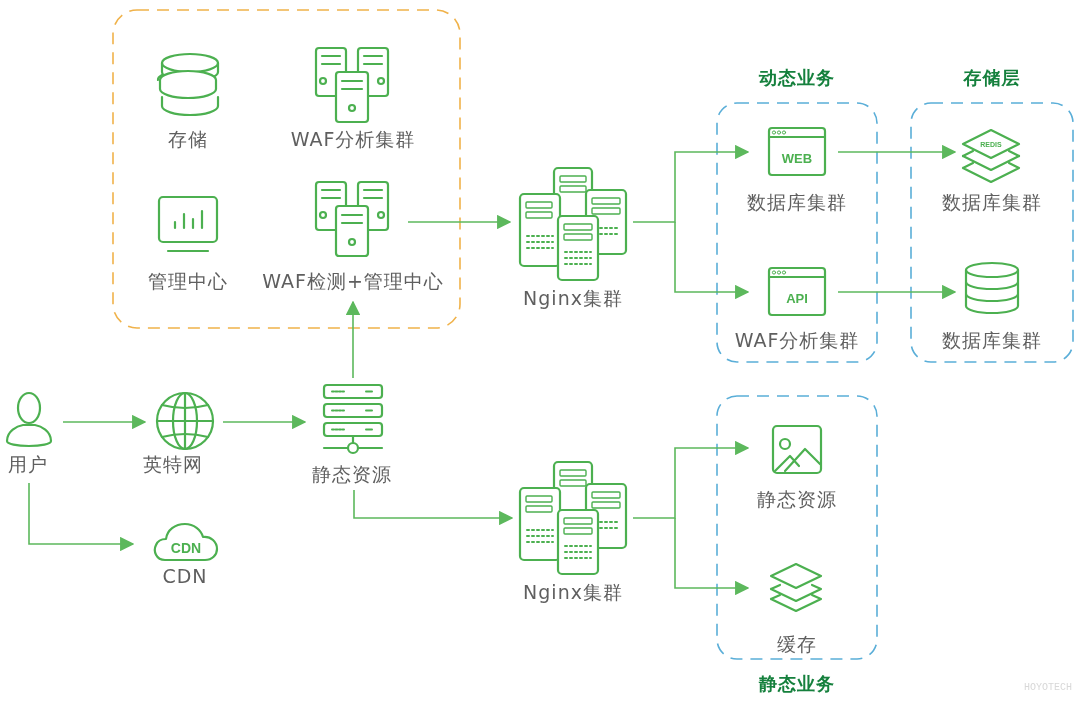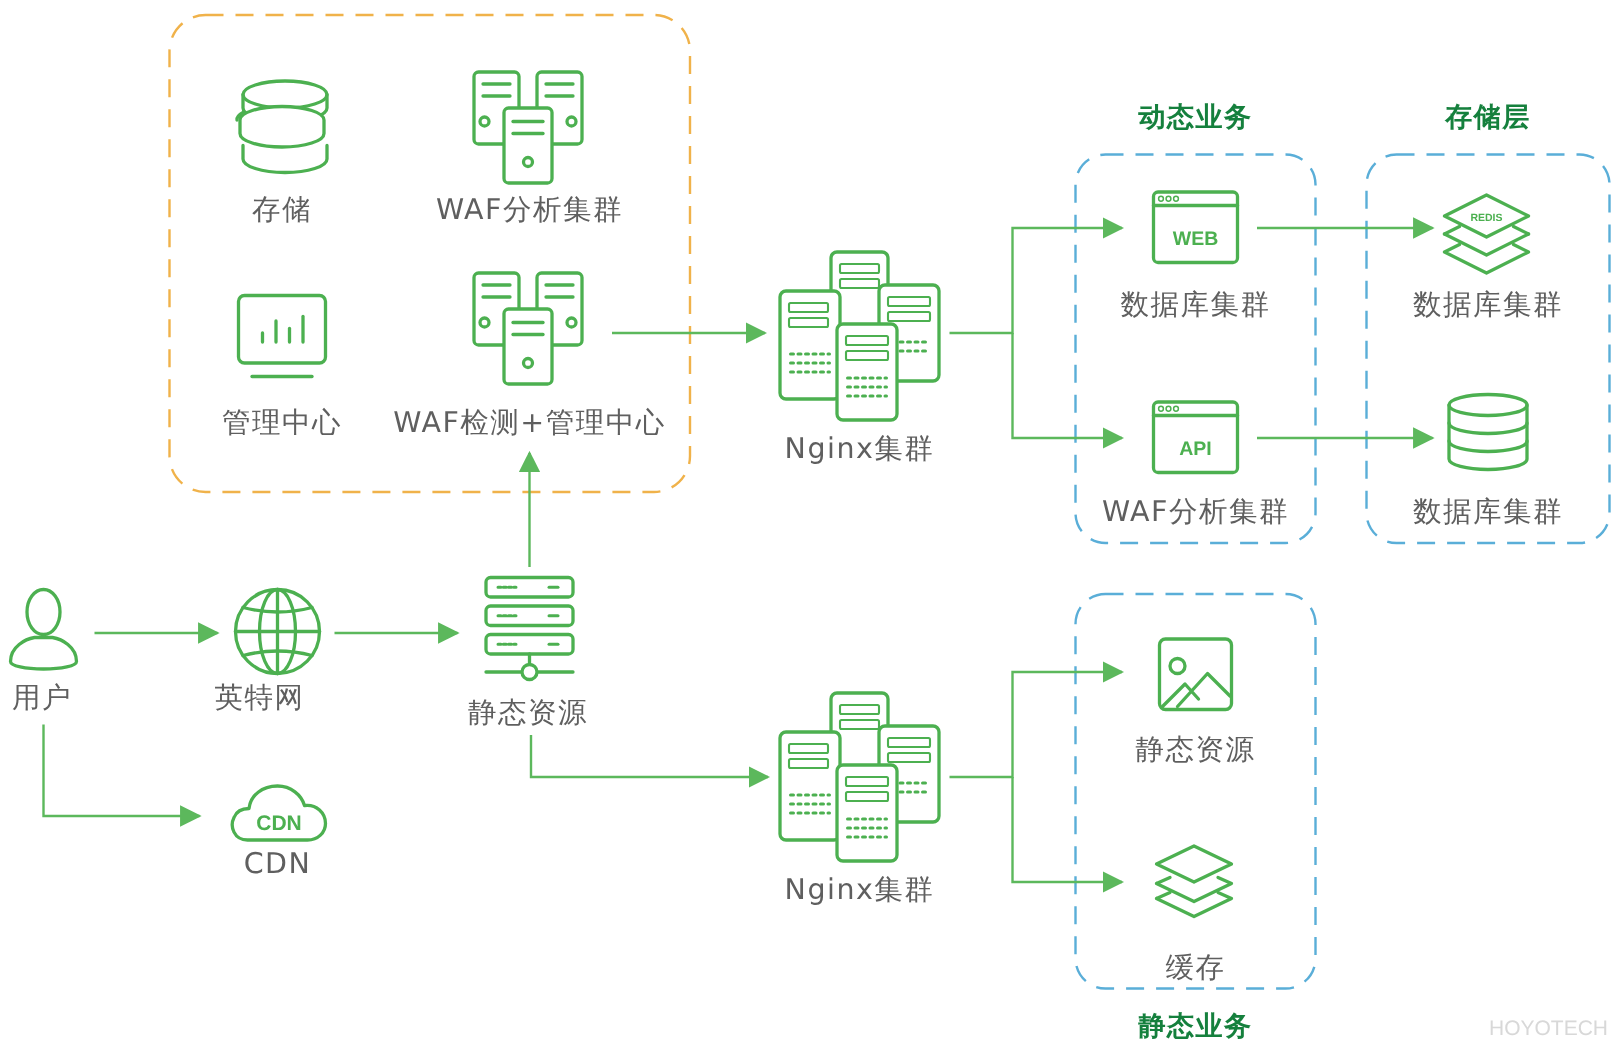--- a/index.html
+++ b/index.html
@@ -3,22 +3,22 @@
   <meta charset="utf-8">
   <style>
     html, body { margin: 0; padding: 0; background: #ffffff; }
     body { width: 1080px; height: 701px; position: relative; overflow: hidden;
            font-family: "DejaVu Sans", "Liberation Sans", sans-serif; }
     #canvas { position: absolute; left: 0; top: 0; width: 1080px; height: 701px; }
     .lbl { position: absolute; color: #5f5f5f; font-size: 19px; white-space: nowrap;
            transform: translateX(-50%); letter-spacing: 1px; }
     .grp-title { position: absolute; color: #15803d; font-size: 18px; font-weight: bold;
                  white-space: nowrap; transform: translateX(-50%); letter-spacing: 1px; }
-    .wm { position: absolute; right: 8px; bottom: 8px; color: #d8d8d8; font-size: 14px;
-          font-family: Liberation Sans, sans-serif; }
+    .wm { position: absolute; right: 8px; bottom: 8px; color: #d8d8d8; font-size: 10px;
+          font-family: Liberation Mono, monospace; }
     svg text { font-family: "Liberation Sans", sans-serif; }
   </style>
 </head>
 <body>
 
 <svg id="canvas" viewBox="0 0 1080 701" xmlns="http://www.w3.org/2000/svg">
   <defs>
     <marker id="arr" viewBox="0 0 10 10" refX="9" refY="5" markerWidth="9" markerHeight="9" orient="auto-start-reverse">
       <path d="M0,0 L10,5 L0,10 z" fill="#5cb85c"></path>
     </marker>

